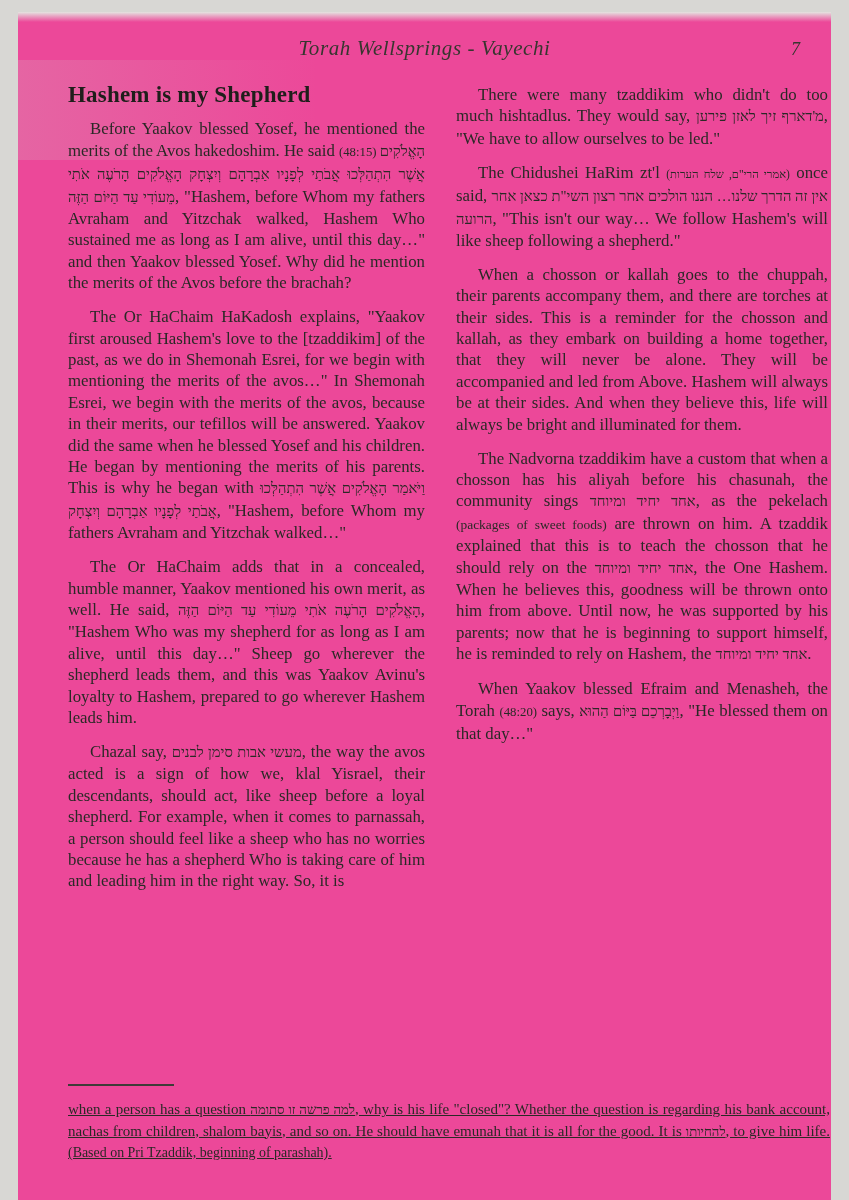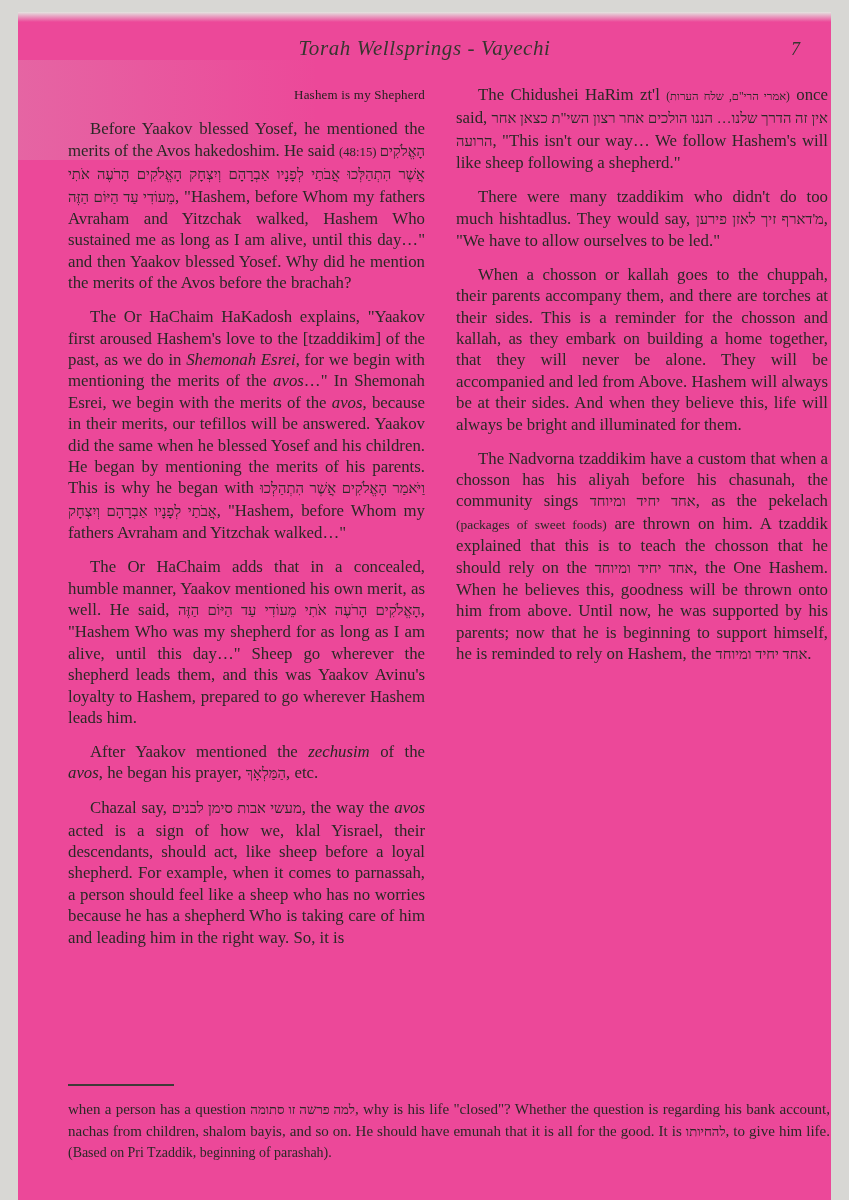--- a/index.html
+++ b/index.html
@@ -24,33 +24,33 @@
     position:absolute; top:27px; right:31px;
     font-style:italic; font-size:18px; color:#37362f;
   }
   .col {
     position:absolute; top:72px; font-size:16.8px; line-height:21.4px;
     text-align:justify; height:1000px; overflow:hidden;
   }
   .col-left  { left:50px;  width:357px; }
   .col-right { left:438px; width:372px; }
   .heading {
-    font-size:13px; font-weight:normal; text-align:right;
+    font-size:23px; font-weight:bold; text-align:left;
     margin:0 0 13px 0; letter-spacing:.2px; color:#1f1e1b;
   }
   .para { margin:0 0 12.5px 0; text-indent:22px; }
   .para.cont { text-indent:0; }
   .he  { direction:rtl; unicode-bidi:isolate; font-family:"Liberation Serif","DejaVu Sans",serif; font-size:.88em; }
-  .it  { font-style:italic; }
+  .it  { }
   .ref { font-size:.76em; }
   .he.ref { font-size:.68em; }
   .sm  { font-size:.8em; }
   .footnote {
     position:absolute; left:50px; width:762px; top:1072px;
-    font-size:15px; line-height:20.5px; text-align:justify;
+    font-size:15px; line-height:20.5px; text-align:justify;text-decoration:underline;
   }
   .footnote-divider { width:106px; border-top:2px solid #3d3c38; margin-bottom:13px; }
   .footnote .sm { font-size:.93em; }
 </style>
 </head>
 <body>
 
 <div class="page">
   <div class="scan-top"></div>
   <div class="scan-left"></div>
@@ -60,35 +60,35 @@
 
   <section class="col col-left">
     <h2 class="heading">Hashem is my Shepherd</h2>
 
     <p class="para"><span>Before Yaakov blessed Yosef, he mentioned the merits of the Avos hakedoshim. He said </span><span class="ref">(48:15) </span><span class="he">הָאֱלֹקִים אֲשֶׁר הִתְהַלְּכוּ אֲבֹתַי לְפָנָיו אַבְרָהָם וְיִצְחָק הָאֱלֹקִים הָרֹעֶה אֹתִי מֵעוֹדִי עַד הַיּוֹם הַזֶּה</span><span>, "Hashem, before Whom my fathers Avraham and Yitzchak walked, Hashem Who sustained me as long as I am alive, until this day…" and then Yaakov blessed Yosef. Why did he mention the merits of the Avos before the brachah?</span></p>
 
     <p class="para"><span>The Or HaChaim HaKadosh explains, "Yaakov first aroused Hashem's love to the [tzaddikim] of the past, as we do in </span><span class="it">Shemonah Esrei</span><span>, for we begin with mentioning the merits of the </span><span class="it">avos</span><span>…" In Shemonah Esrei, we begin with the merits of the </span><span class="it">avos</span><span>, because in their merits, our tefillos will be answered. Yaakov did the same when he blessed Yosef and his children. He began by mentioning the merits of his parents. This is why he began with </span><span class="he">וַיֹּאמַר הָאֱלֹקִים אֲשֶׁר הִתְהַלְּכוּ אֲבֹתַי לְפָנָיו אַבְרָהָם וְיִצְחָק</span><span>, "Hashem, before Whom my fathers Avraham and Yitzchak walked…"</span></p>
 
     <p class="para"><span>The Or HaChaim adds that in a concealed, humble manner, Yaakov mentioned his own merit, as well. He said, </span><span class="he">הָאֱלֹקִים הָרֹעֶה אֹתִי מֵעוֹדִי עַד הַיּוֹם הַזֶּה</span><span>, "Hashem Who was my shepherd for as long as I am alive, until this day…" Sheep go wherever the shepherd leads them, and this was Yaakov Avinu's loyalty to Hashem, prepared to go wherever Hashem leads him.</span></p>
 
-    <p class="para"><span>After Yaakov mentioned the </span><span class="it">zechusim</span><span> of the </span><span class="it">avos</span><span>, he began his prayer, </span><span class="he">הַמַּלְאָךְ</span><span>, etc.</span></p>
 
     <p class="para"><span>Chazal say, </span><span class="he">מעשי אבות סימן לבנים</span><span>, the way the </span><span class="it">avos</span><span> acted is a sign of how we, klal Yisrael, their descendants, should act, like sheep before a loyal shepherd. For example, when it comes to parnassah, a person should feel like a sheep who has no worries because he has a shepherd Who is taking care of him and leading him in the right way. So, it is</span></p>
   </section>
 
   <section class="col col-right">
 
+    <p class="para"><span>There were many tzaddikim who didn't do too much hishtadlus. They would say, </span><span class="he">מ'דארף זיך לאזן פירען</span><span>, "We have to allow ourselves to be led."</span></p>
+
     <p class="para"><span>The Chidushei HaRim zt'l </span><span class="he ref">(אמרי הרי"ם, שלח הערות)</span><span> once said, </span><span class="he">אין זה הדרך שלנו… הננו הולכים אחר רצון השי"ת כצאן אחר הרועה</span><span>, "This isn't our way… We follow Hashem's will like sheep following a shepherd."</span></p>
-
-    <p class="para"><span>There were many tzaddikim who didn't do too much hishtadlus. They would say, </span><span class="he">מ'דארף זיך לאזן פירען</span><span>, "We have to allow ourselves to be led."</span></p>
 
     <p class="para"><span>When a chosson or kallah goes to the chuppah, their parents accompany them, and there are torches at their sides. This is a reminder for the chosson and kallah, as they embark on building a home together, that they will never be alone. They will be accompanied and led from Above. Hashem will always be at their sides. And when they believe this, life will always be bright and illuminated for them.</span></p>
 
     <p class="para"><span>The Nadvorna tzaddikim have a custom that when a chosson has his aliyah before his chasunah, the community sings </span><span class="he">אחד יחיד ומיוחד</span><span>, as the pekelach </span><span class="sm">(packages of sweet foods)</span><span> are thrown on him. A tzaddik explained that this is to teach the chosson that he should rely on the </span><span class="he">אחד יחיד ומיוחד</span><span>, the One Hashem. When he believes this, goodness will be thrown onto him from above. Until now, he was supported by his parents; now that he is beginning to support himself, he is reminded to rely on Hashem, the </span><span class="he">אחד יחיד ומיוחד</span><span>.</span></p>
 
+    <p class="para"><span>When Yaakov blessed Efraim and Menasheh, the Torah </span><span class="ref">(48:20)</span><span> says, </span><span class="he">וַיְבָרְכֵם בַּיּוֹם הַהוּא</span><span>, "He blessed them on that day…"</span></p>
 
   </section>
 
   <section class="footnote">
     <div class="footnote-divider"></div>
     <p class="para cont" style="margin:0"><span>when a person has a question </span><span class="he">למה פרשה זו סתומה</span><span>, why is his life "closed"? Whether the question is regarding his bank account, nachas from children, shalom bayis, and so on. He should have emunah that it is all for the good. It is </span><span class="he">להחיותו</span><span>, to give him life. </span><span class="sm">(Based on Pri Tzaddik, beginning of parashah).</span></p>
   </section>
 </div>
 
 </body></html>

